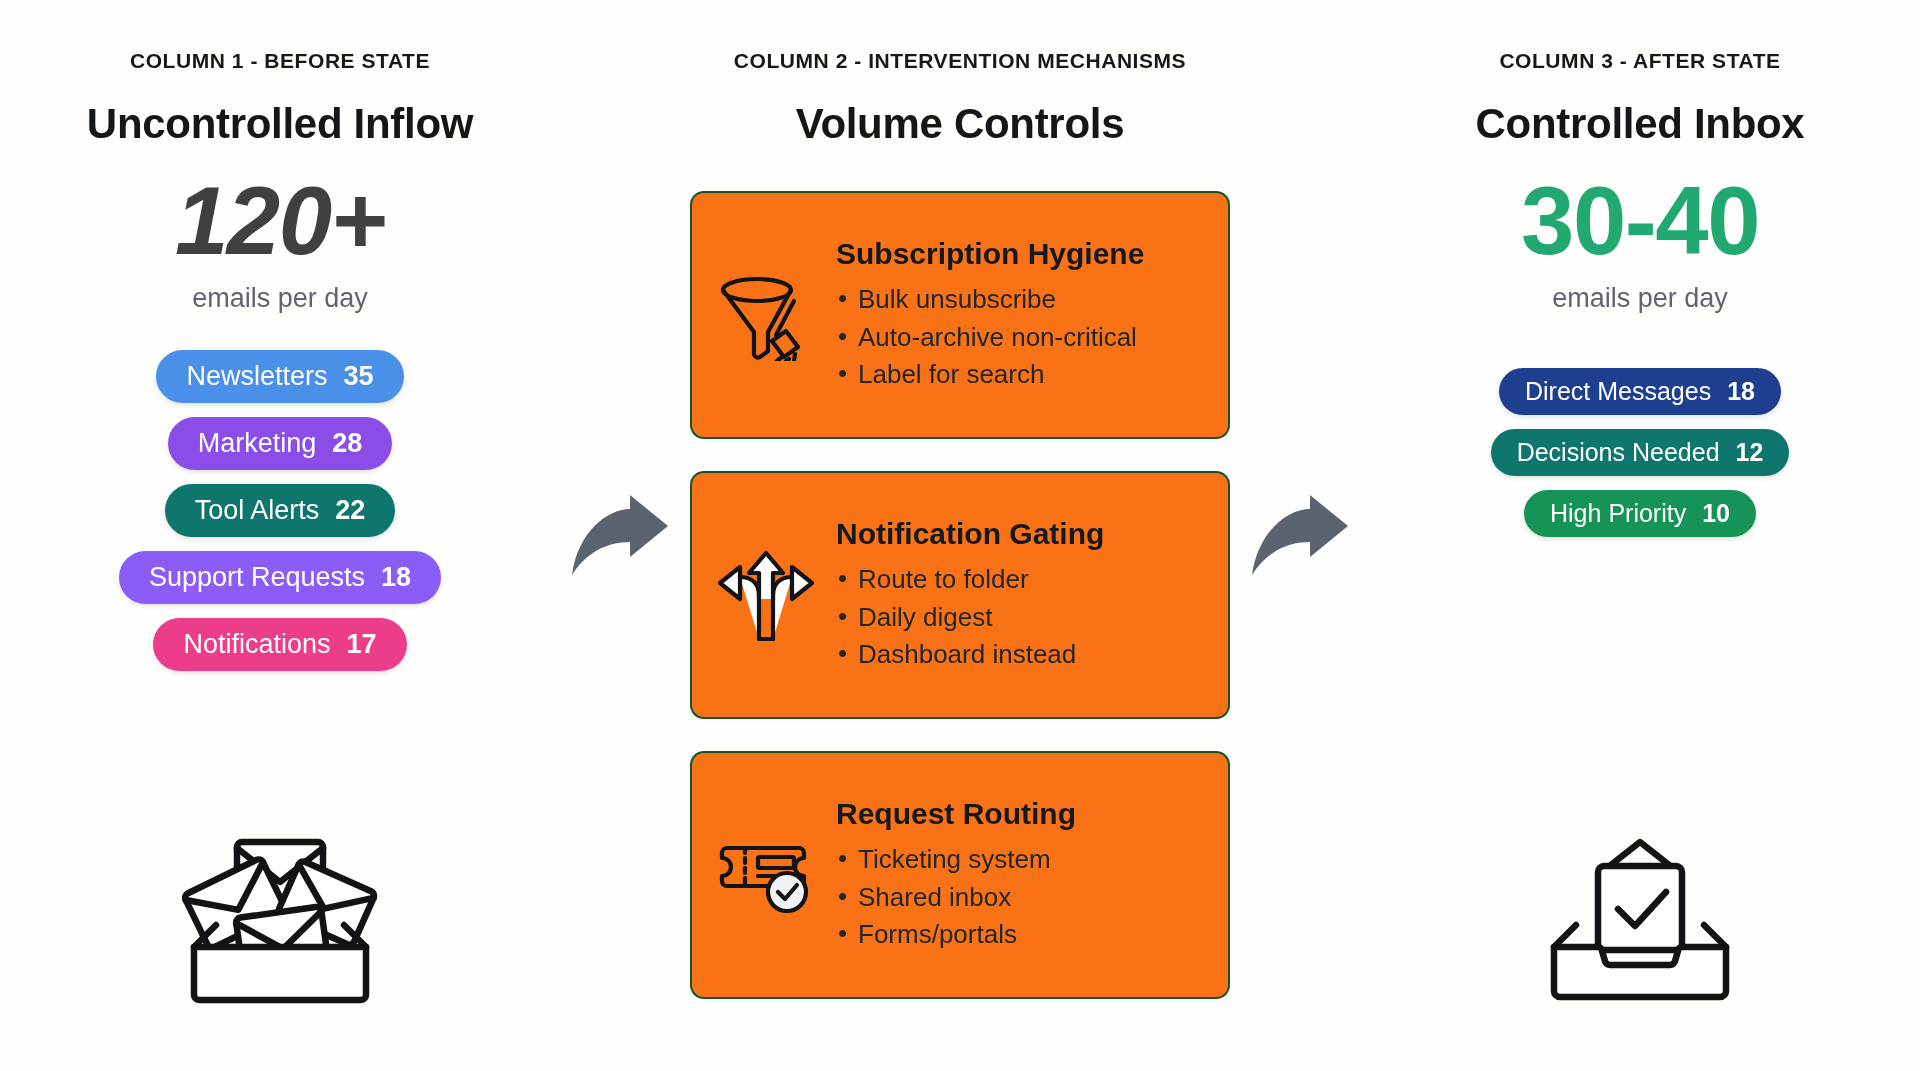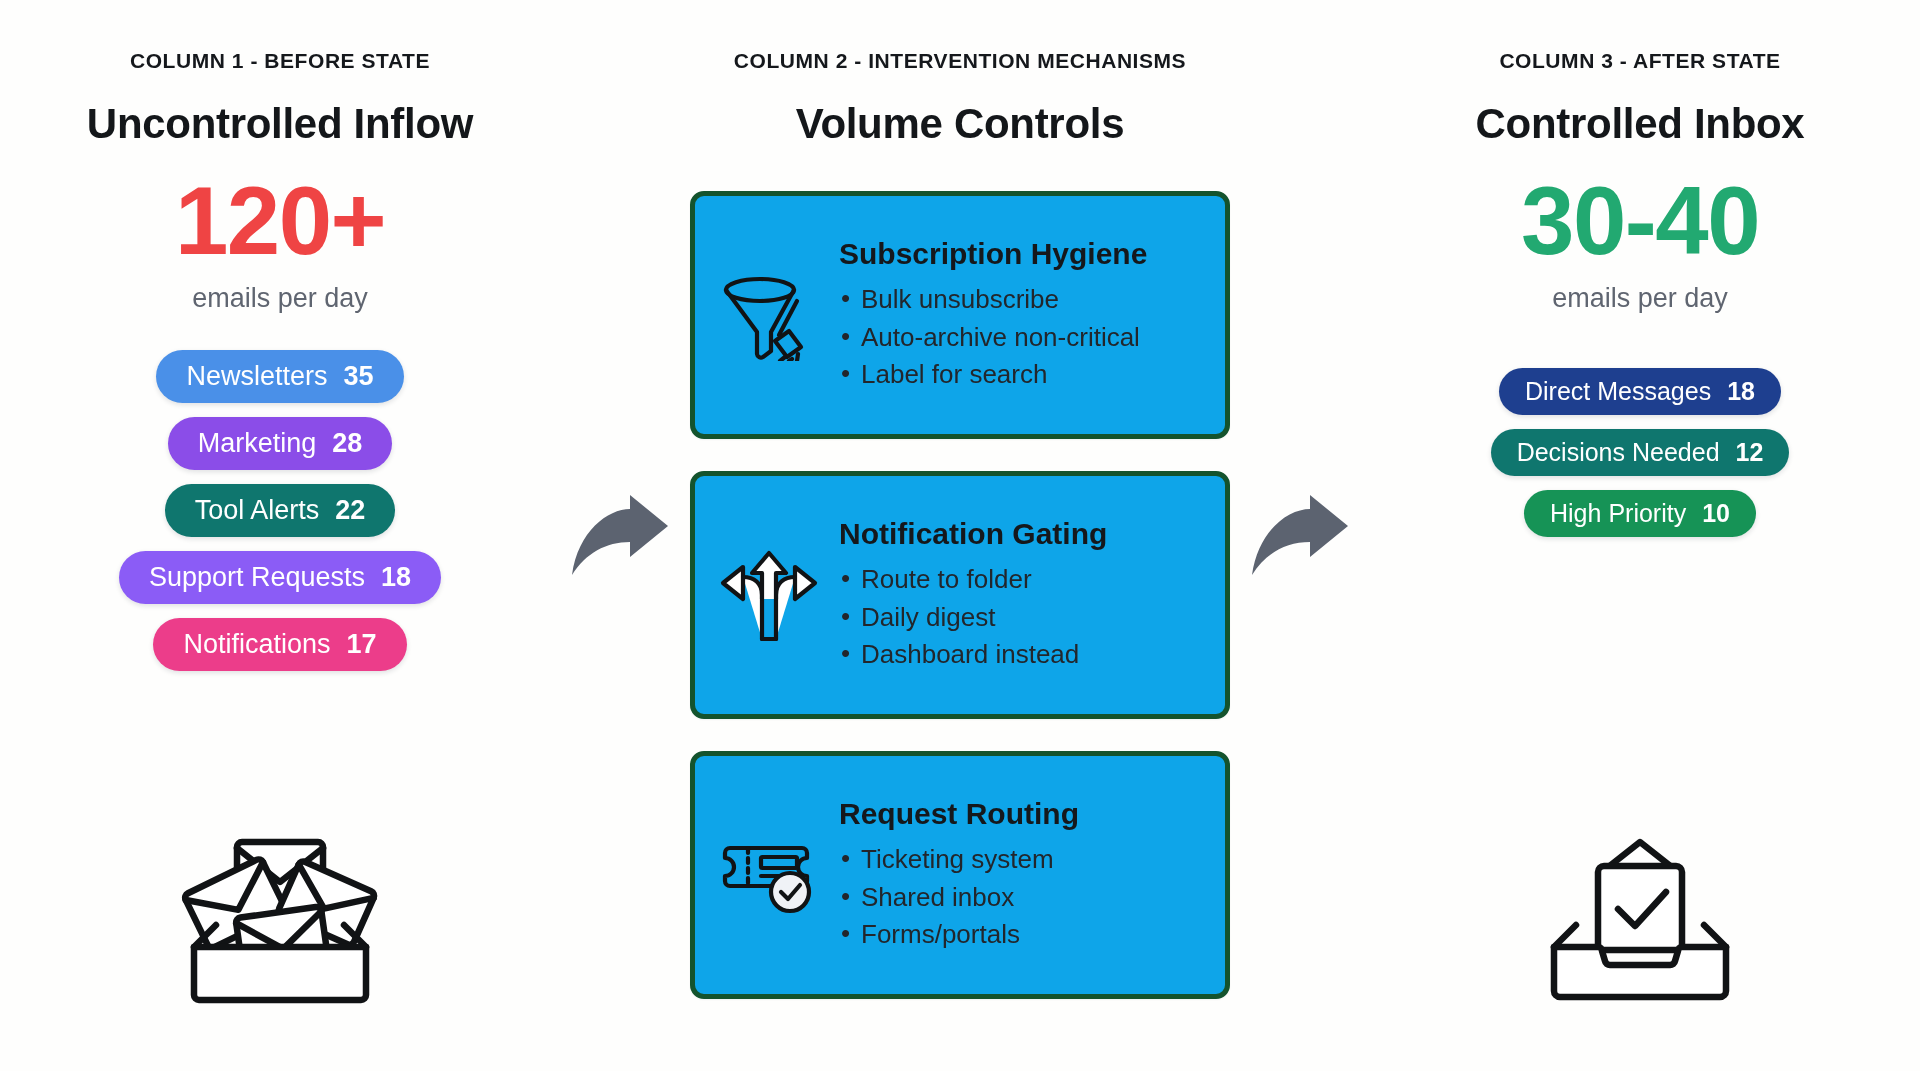--- a/index.html
+++ b/index.html
@@ -109,22 +109,22 @@
 
   
   .cards {
     margin-top: 44px;
     display: flex;
     flex-direction: column;
     gap: 32px;
     width: 540px;
   }
   .card {
-    background: #0ea5e9;
-    border: 5px solid #14532d;
+    background: #f97316;
+    border: 2px solid #14532d;
     border-radius: 14px;
     padding: 22px 26px 22px 22px;
     display: flex;
     flex-direction: row;
     align-items: center;
     gap: 18px;
     box-shadow: 0 1px 2px rgba(20,30,50,0.05);
     min-height: 248px;
   }
   .card-icon {
@@ -173,21 +173,21 @@
 </style>
 </head>
 <body>
 
 <div id="canvas">
 
   <div class="column col-side" style="height:1071px;">
     <div class="eyebrow">COLUMN 1 - BEFORE STATE</div>
     <div class="col-title">Uncontrolled Inflow</div>
 
-    <div class="bigstat" style="color:#ef4444;">120+</div>
+    <div class="bigstat" style="color:#404040;font-style:italic;">120+</div>
     <div class="bigstat-sub">emails per day</div>
 
     <div class="pill-stack">
       <div class="pill" style="background:#4A90E8;">
         <span class="pill-label">Newsletters</span>
         <span class="pill-value">35</span>
       </div>
       <div class="pill" style="background:#8B4DE8;">
         <span class="pill-label">Marketing</span>
         <span class="pill-value">28</span>

